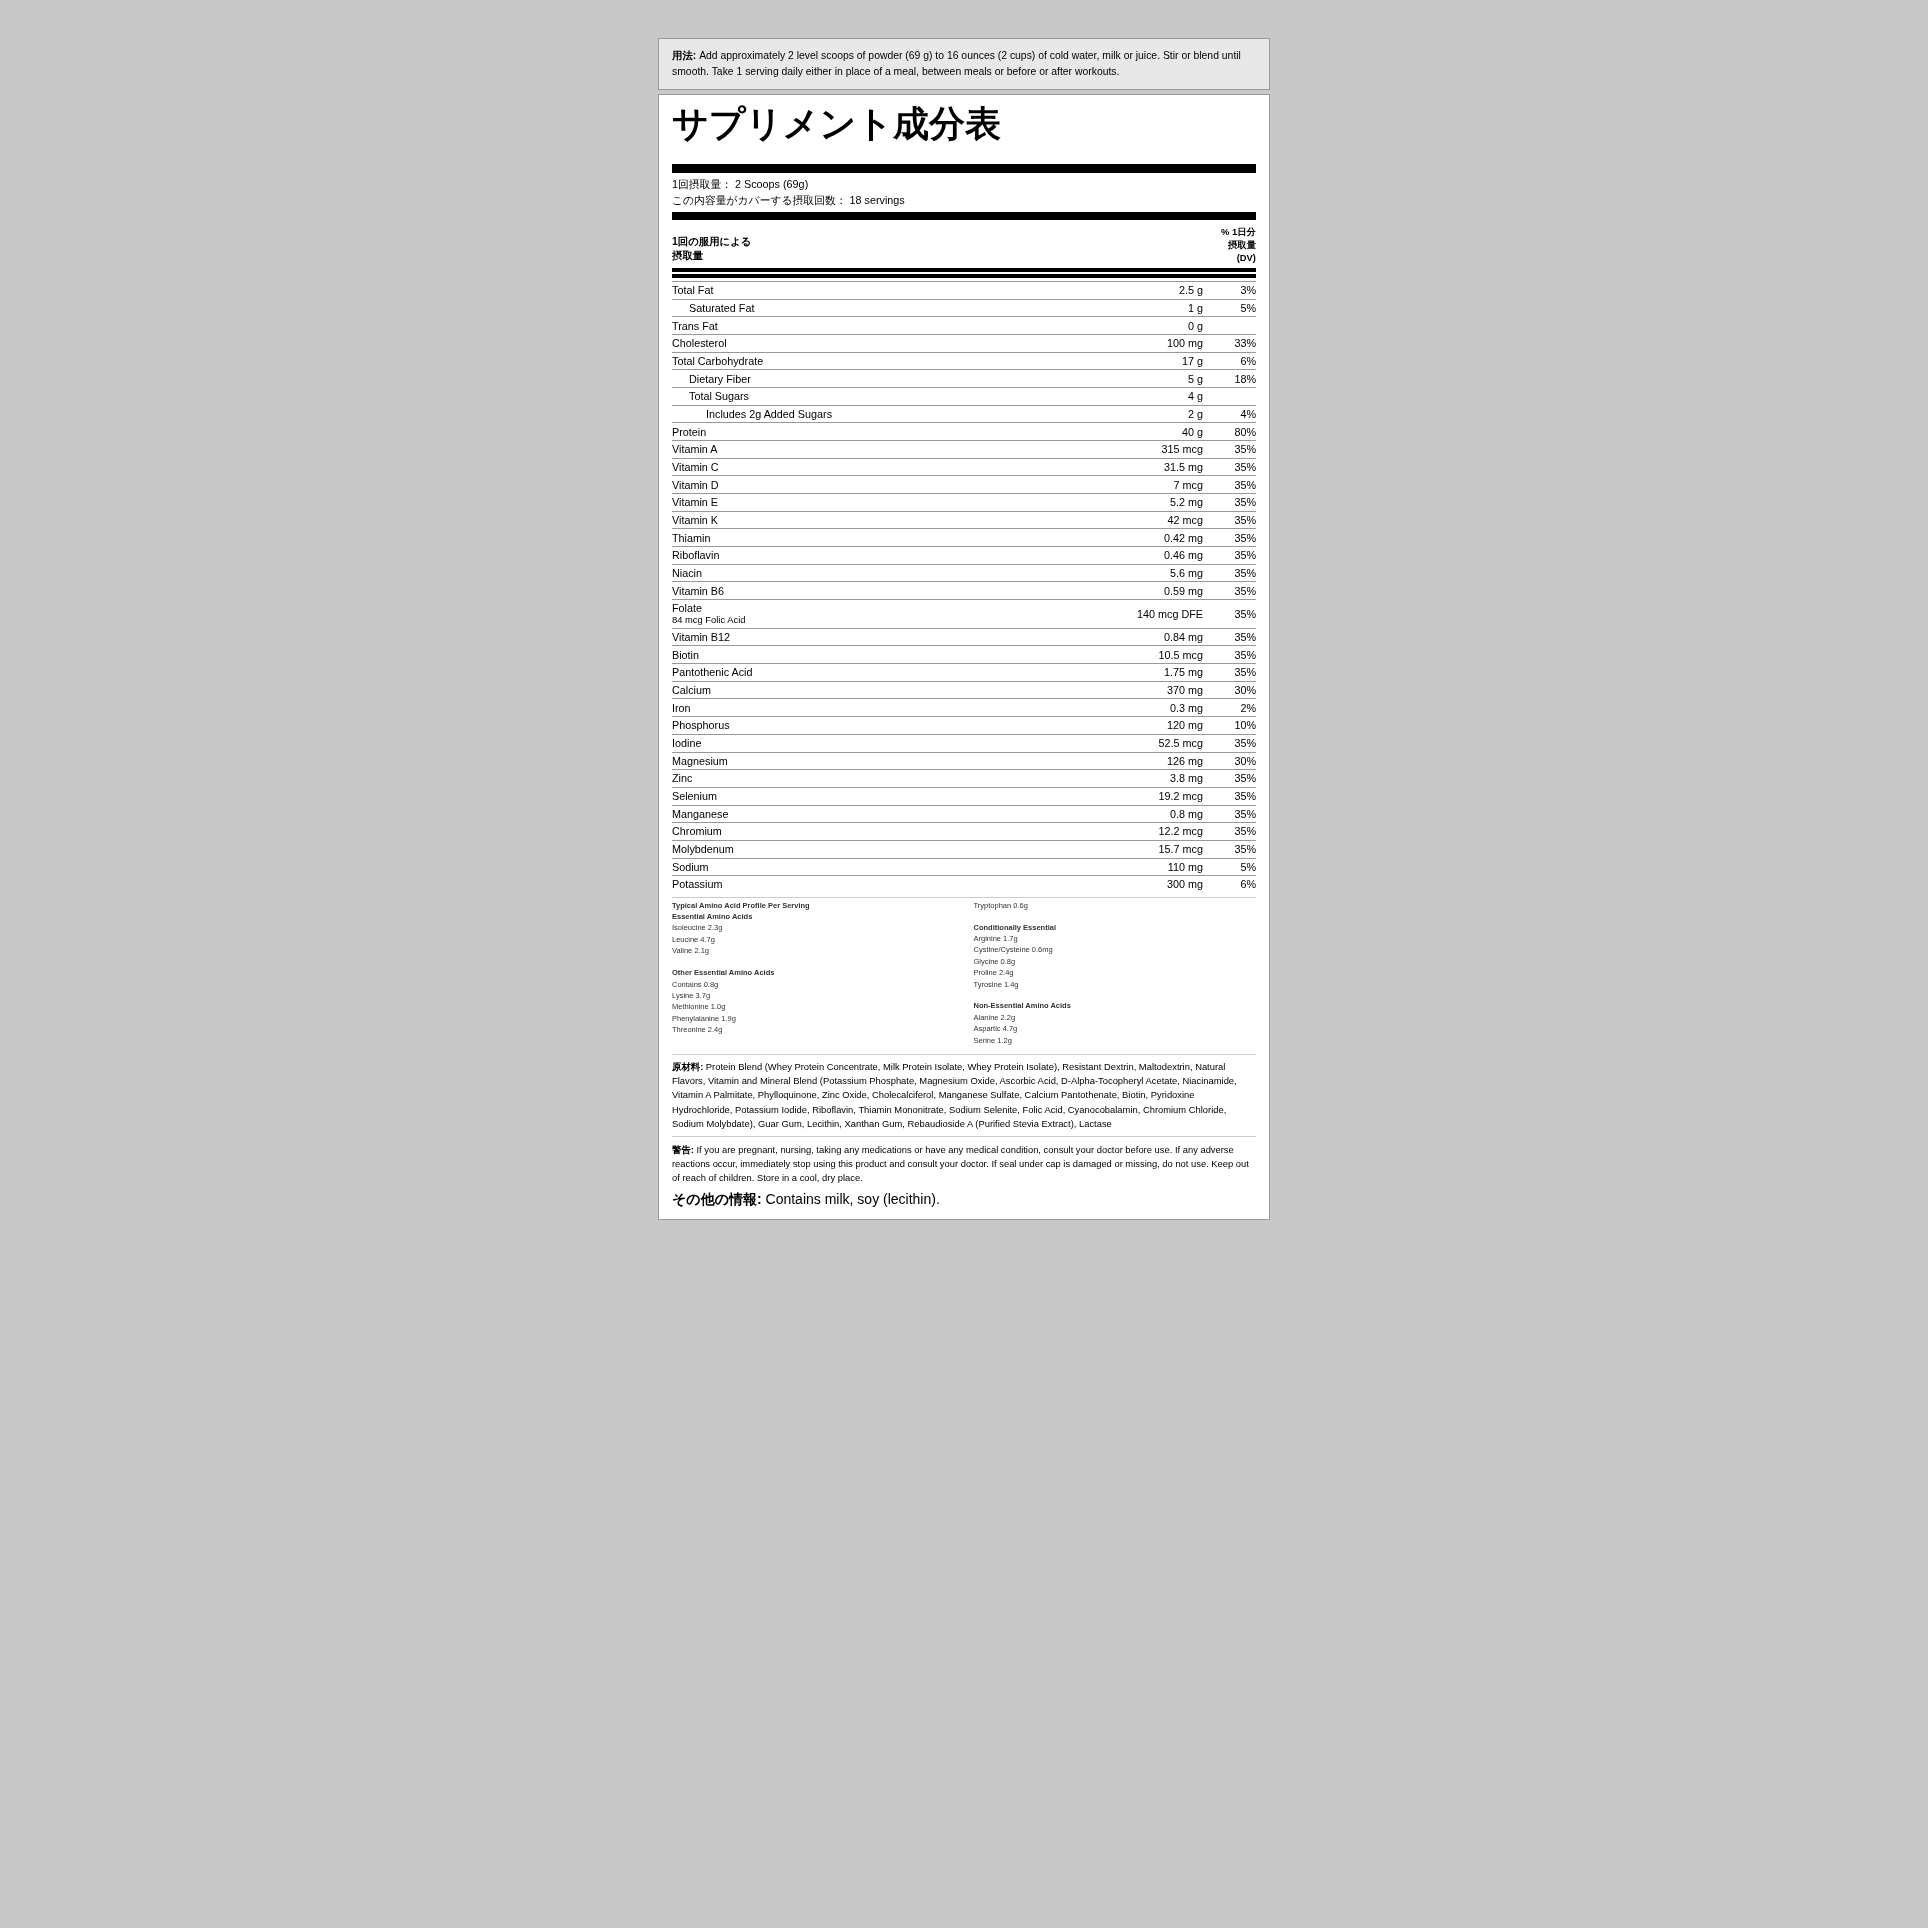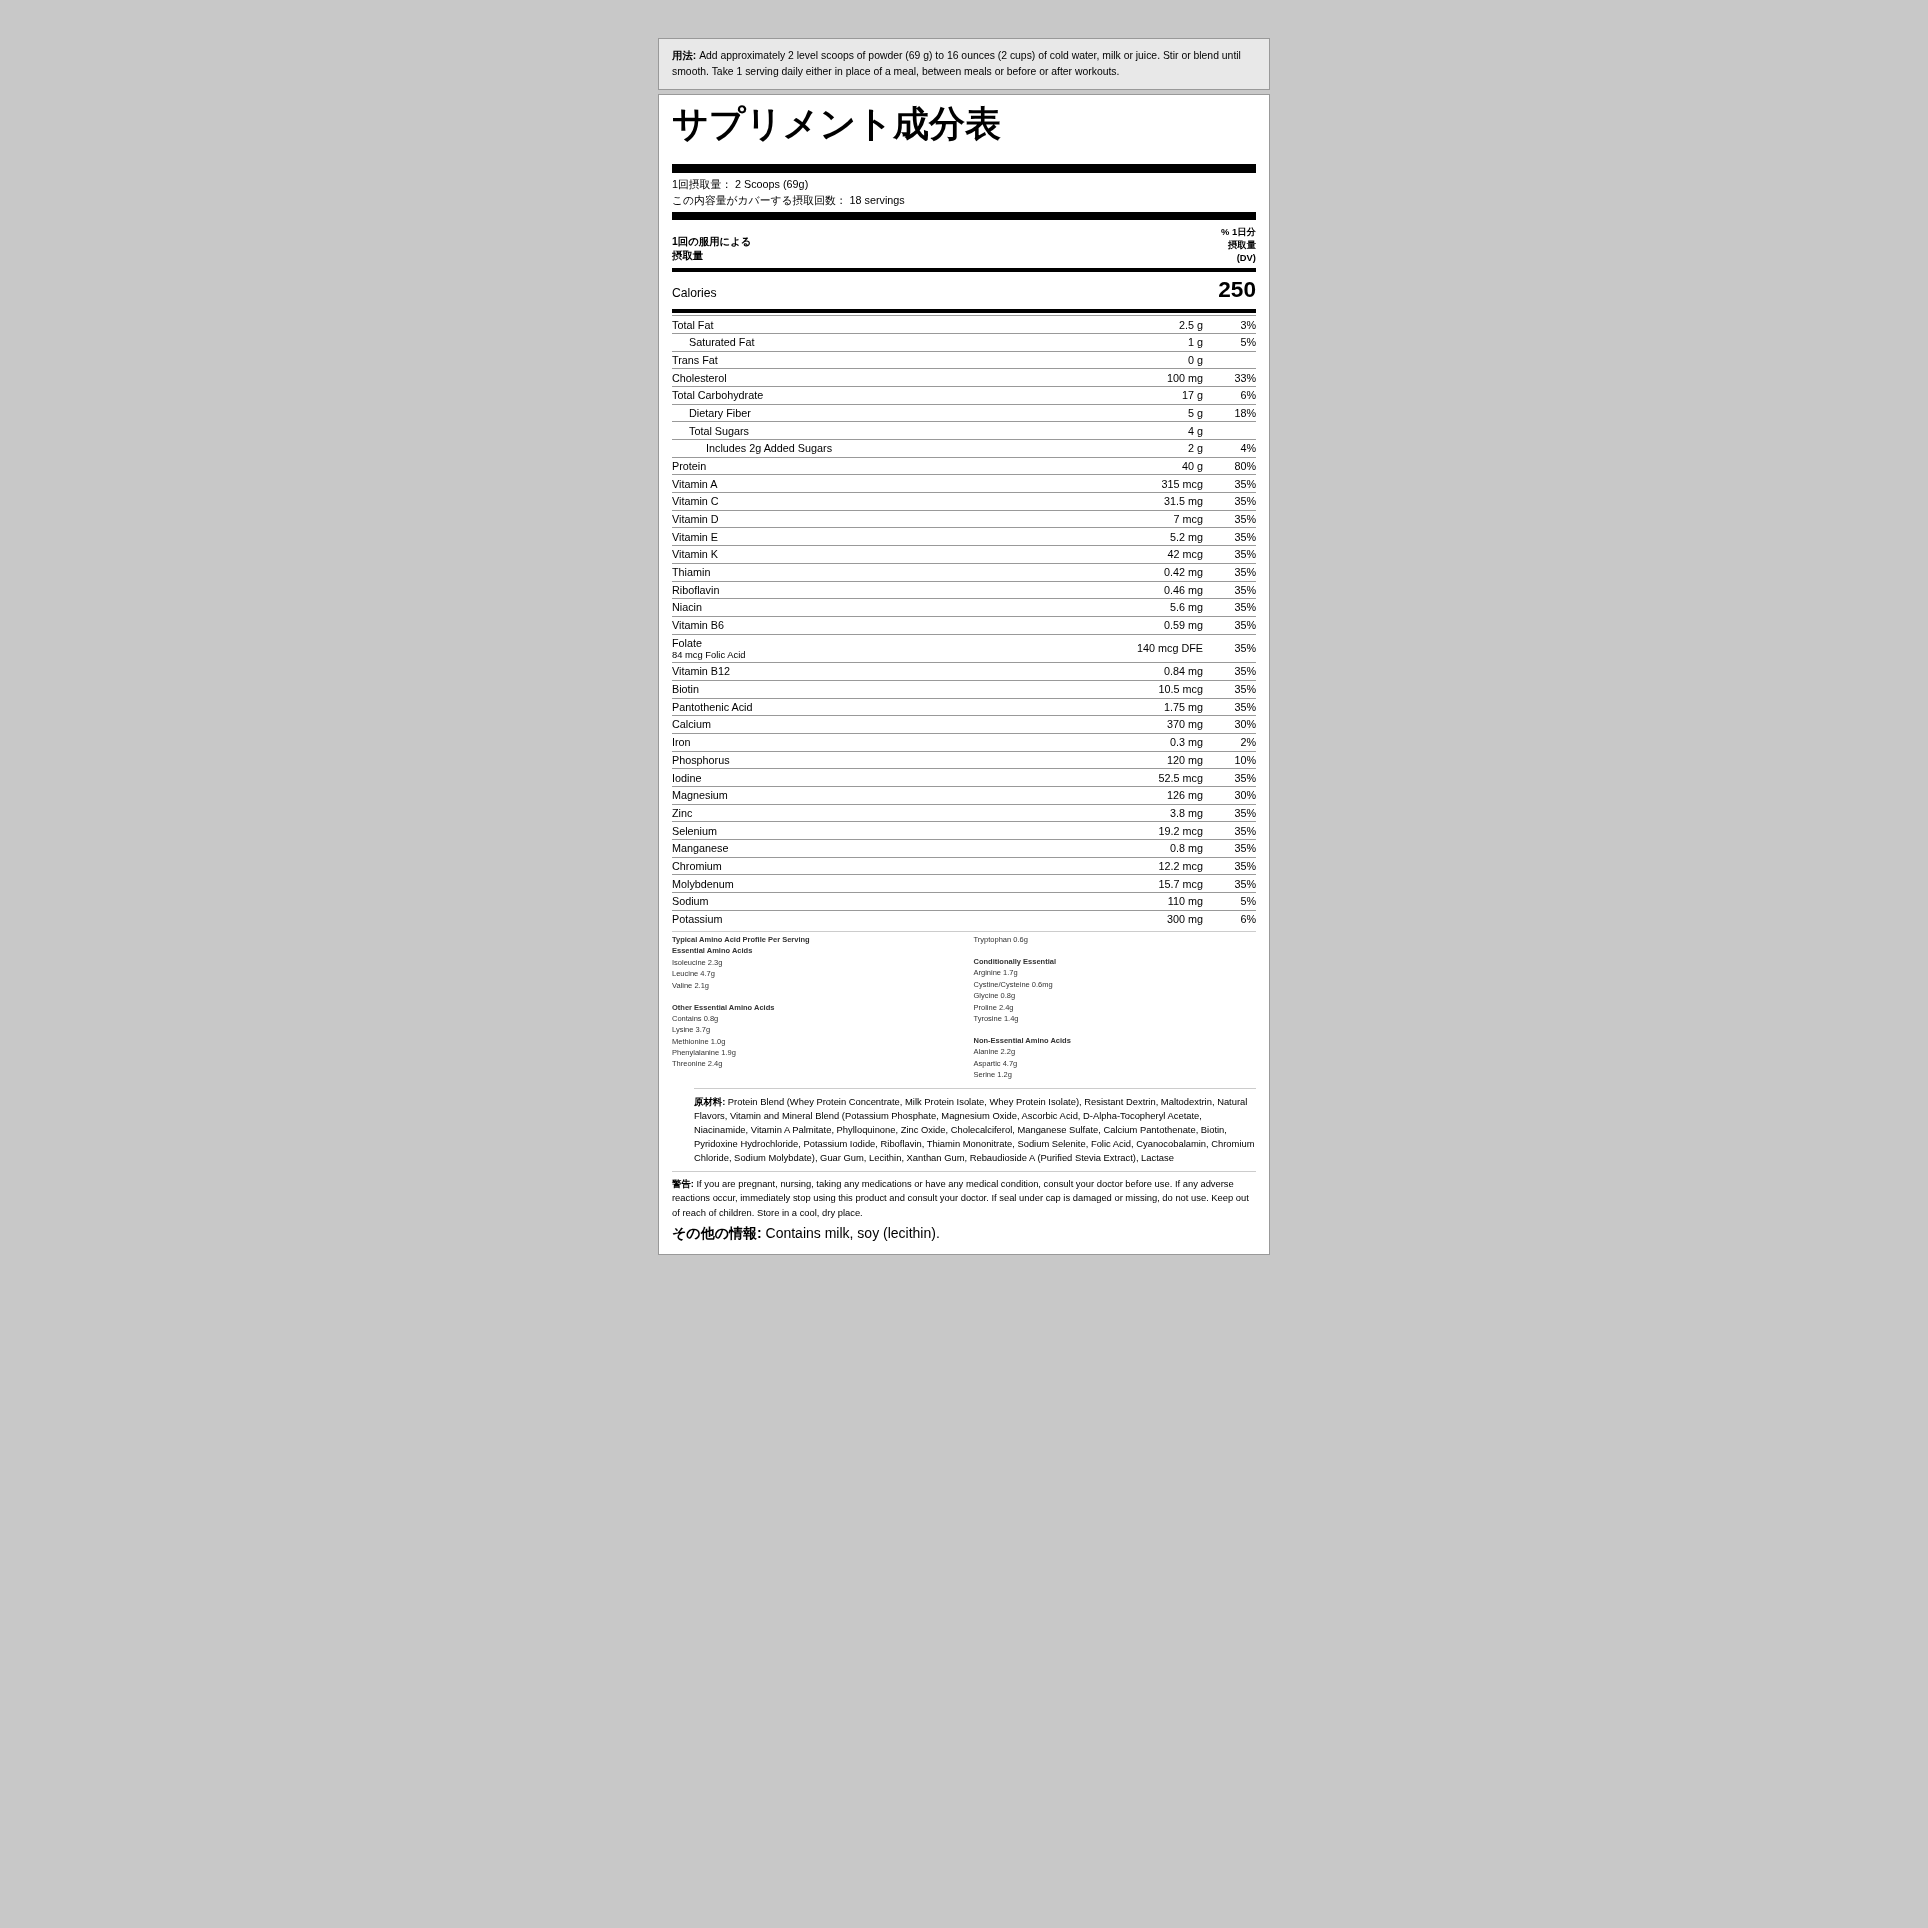--- a/index.html
+++ b/index.html
@@ -129,21 +129,20 @@
     }
     .amino-section strong {
       font-weight: bold;
     }
     .ingredients-section {
       font-size: 9.4px;
       line-height: 1.5;
       margin-top: 7.5px;
       border-top: 0.9px solid #ccc;
       padding-top: 5.6px;
-      margin-left: 22px;
     }
     .warning-section {
       font-size: 9.4px;
       line-height: 1.5;
       margin-top: 5.6px;
       border-top: 0.9px solid #ccc;
       padding-top: 5.6px;
     }
     .other-info-section {
       font-size: 14px;
@@ -181,24 +180,20 @@
       </div>
       <div class="header-right">
         <div>% 1日分</div>
         <div>摂取量</div>
         <div>(DV)</div>
       </div>
     </div>
 
     <div class="medium-bar"></div>
 
-    <div class="calories-row">
-      <span class="calories-label">Calories</span>
-      <span class="calories-value">250</span>
-    </div>
 
     <div class="medium-bar"></div>
 
     <div id="nutrients-container">
         <div class="thin-bar"></div>
         <div class="nutrient-row">
           <div class="nutrient-name">Total Fat</div>
           <div class="nutrient-amount">2.5 g</div>
           <div class="nutrient-dv">3%</div>
         </div>

